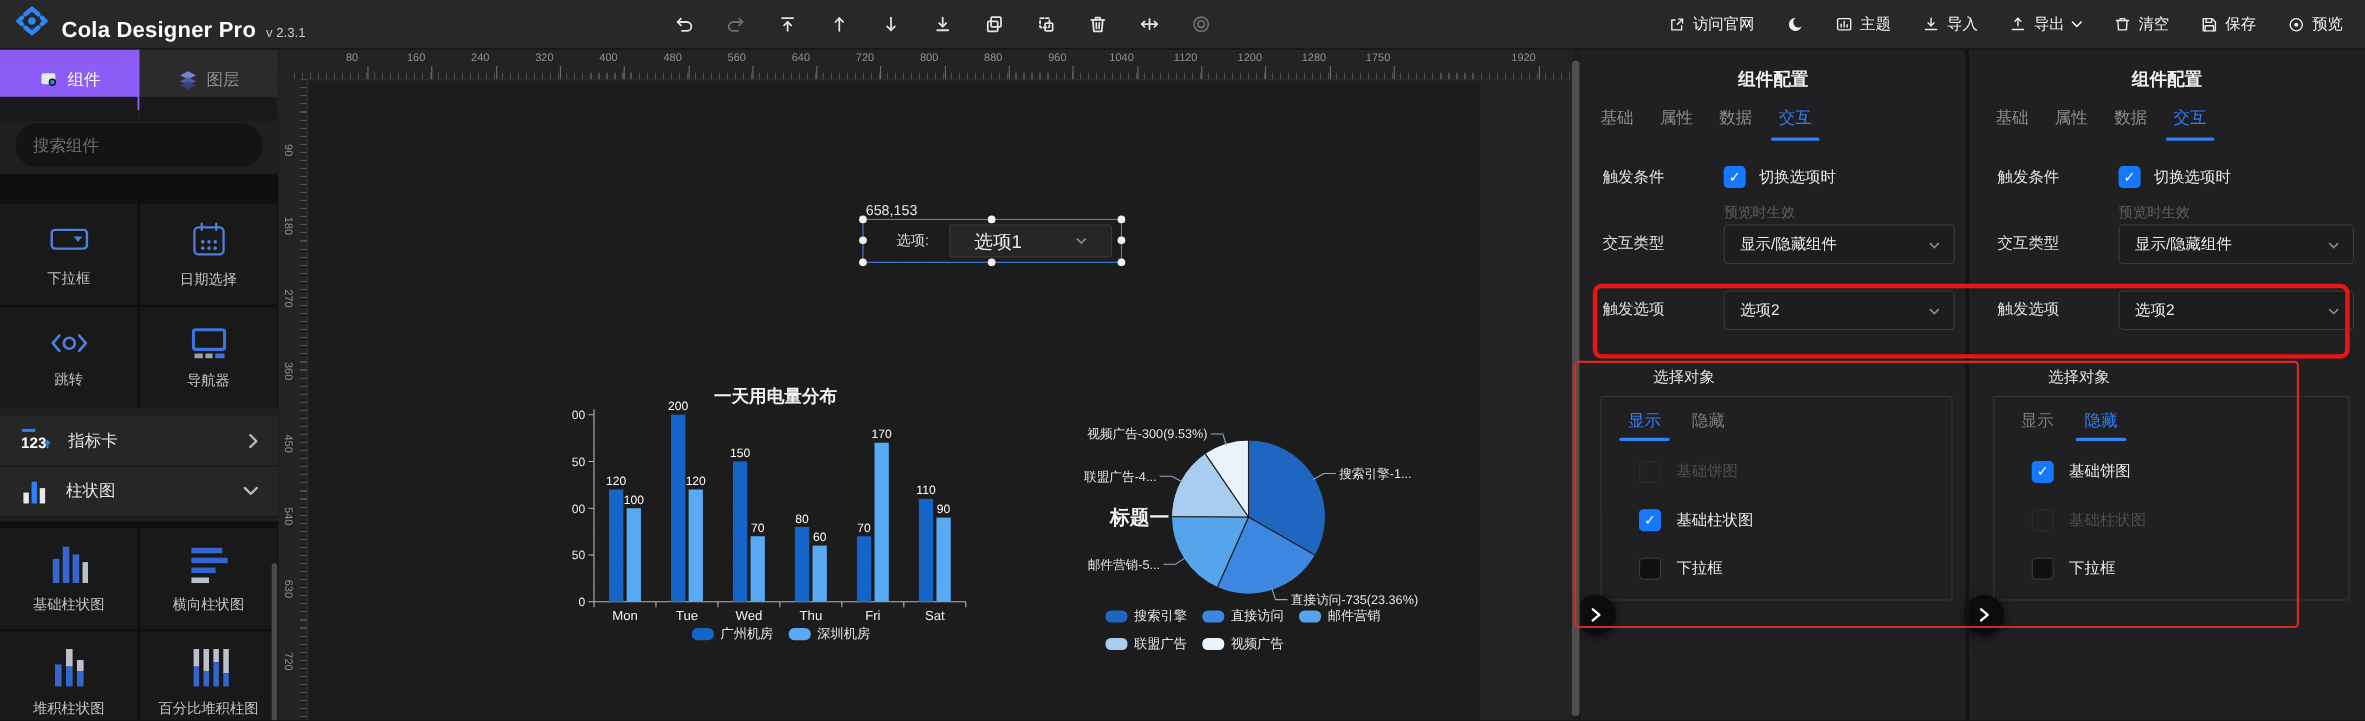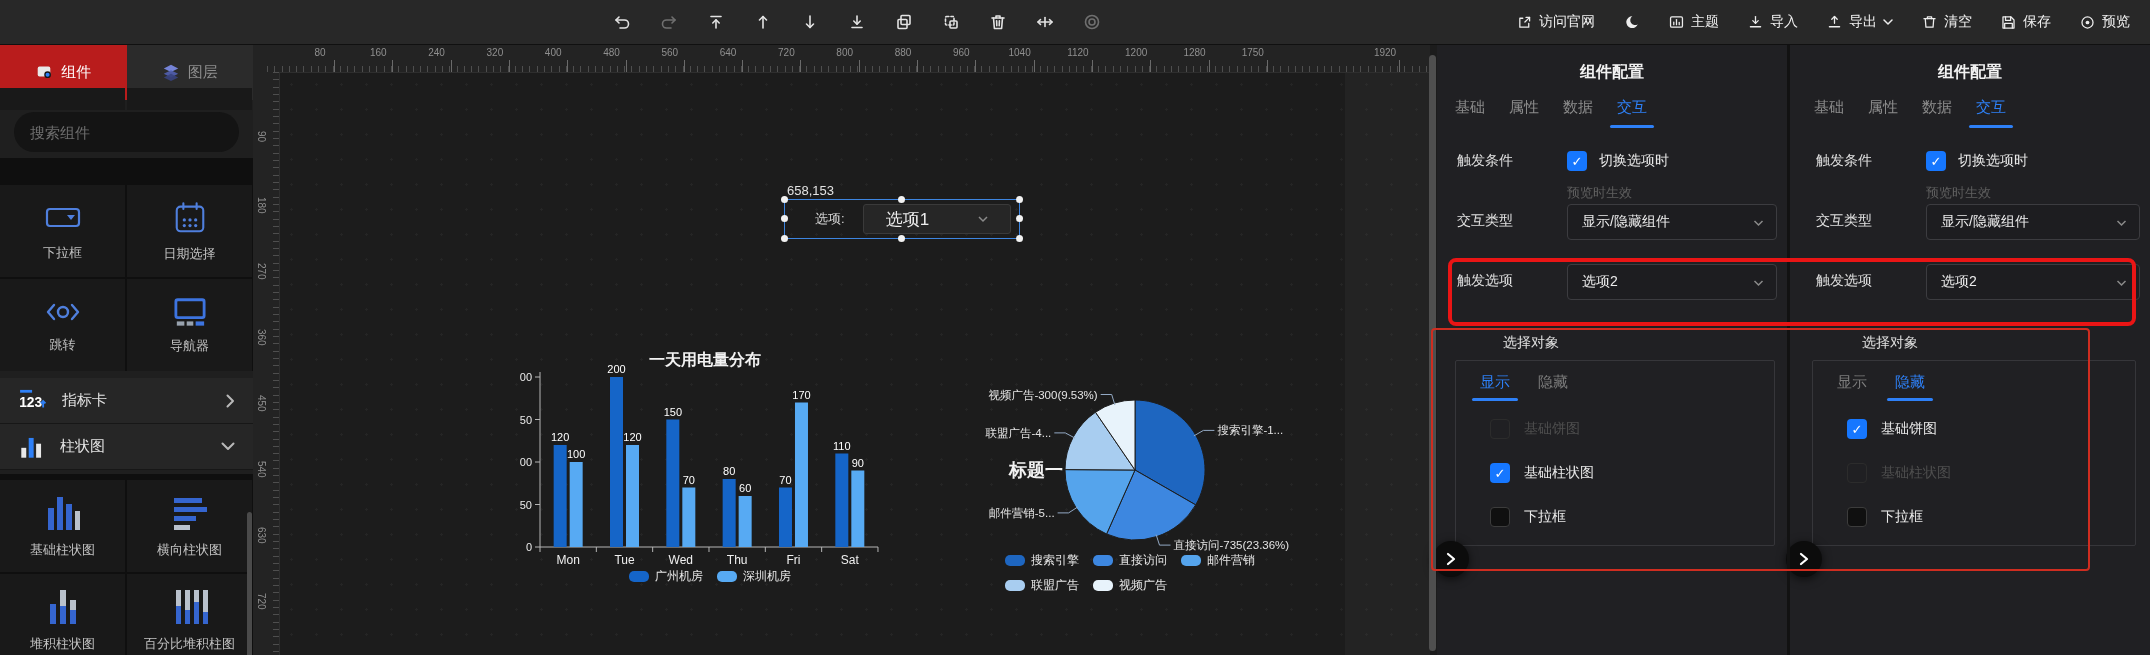--- a/index.html
+++ b/index.html
@@ -16,21 +16,21 @@
   .ver{font-size:12px;color:#c9c9c9;margin-left:9px}
   .tools{position:absolute;left:612px;top:0;height:44px;display:flex;gap:27px;align-items:center}
   .tool{cursor:pointer}
   .actions{position:absolute;right:20px;top:0;height:44px;display:flex;gap:28px;align-items:center;font-size:14px;color:#f2f2f2}
   .action{display:flex;align-items:center;gap:6px;cursor:pointer;white-space:nowrap}
 
   
   .sidebar{position:absolute;left:0;top:44px;width:253px;height:611px;background:#1f1f1f;border-right:1px solid #0c0c0c;overflow:hidden}
   .sb-tabs{position:absolute;left:0;top:0;width:253px;height:56px;display:flex}
   .sb-tab{flex:1;display:flex;align-items:center;justify-content:center;gap:8px;font-size:15px;cursor:pointer}
-  .sb-tab.on{background:#b91c1c;color:#fff}
+  .sb-tab.on{background:#8b5cf6;color:#fff}
   .sb-tab.off{background:#2b2b2b;color:#8f8f8f}
   .sb-search{position:absolute;left:14px;top:68px;width:225px;height:40px;background:#141414;border-radius:20px;display:flex;align-items:center;padding:0 14px;box-sizing:border-box}
   .sb-search input{flex:1;background:transparent;border:0;outline:0;color:#bdbdbd;font-size:15px;font-family:inherit}
   .sb-search input::placeholder{color:#6e6e6e}
   .cardzone{position:absolute;left:0;width:253px;background:#0f0f0f}
   .card{position:absolute;width:125px;height:92px;background:#191919;display:flex;flex-direction:column;align-items:center;justify-content:center;gap:9px;cursor:pointer}
   .clabel{font-size:13px;color:#c2c2c2}
   .secrow{position:absolute;left:0;width:253px;height:46px;background:#262626;border-bottom:1px solid #171717;display:flex;align-items:center;padding:0 18px;box-sizing:border-box;cursor:pointer}
   .secrow .slabel{font-size:15px;color:#e3e3e3;margin-left:14px}
   .secrow .schev{margin-left:auto}
@@ -96,20 +96,35 @@
   
   .red1{position:absolute;left:1448px;top:258px;width:680px;height:60px;border:4px solid #ea1515;border-radius:8px;z-index:50;pointer-events:none}
   .red2{position:absolute;left:1431px;top:328px;width:655px;height:239px;border:2px solid #cf2d20;border-radius:4px;z-index:50;pointer-events:none}
 </style>
 </head>
 <body>
 
 <div id="app">
 
   <header class="topbar">
+    <div class="brand-wrap">
+      <span>
+        <svg width="30" height="30" viewBox="0 0 30 30">
+          <g stroke="#2e86ff" stroke-width="4" stroke-linecap="round" fill="none">
+            <path d="M9 9l6-5 6 5"></path>
+              <path d="M9 21l6 5 6-5"></path>
+              <path d="M6 12l-3 3 3 3"></path>
+              <path d="M24 12l3 3-3 3"></path>
+          </g>
+          <circle cx="15" cy="15" r="3.4" fill="#2e86ff"></circle>
+        </svg>
+      </span>
+      <span class="brand">Cola Designer Pro</span>
+      <span class="ver">v 2.3.1</span>
+    </div>
 
     <div class="tools">
       <span class="tool">
           <svg class="ic" width="20" height="20" viewBox="0 0 20 20">
             <path d="M4 8h8.5a4 4 0 0 1 0 8H8"></path>
             <path d="M7 5L4 8l3 3"></path>
           </svg>
         </span>
       <span class="tool dim">
           <svg class="ic" width="20" height="20" viewBox="0 0 20 20">

